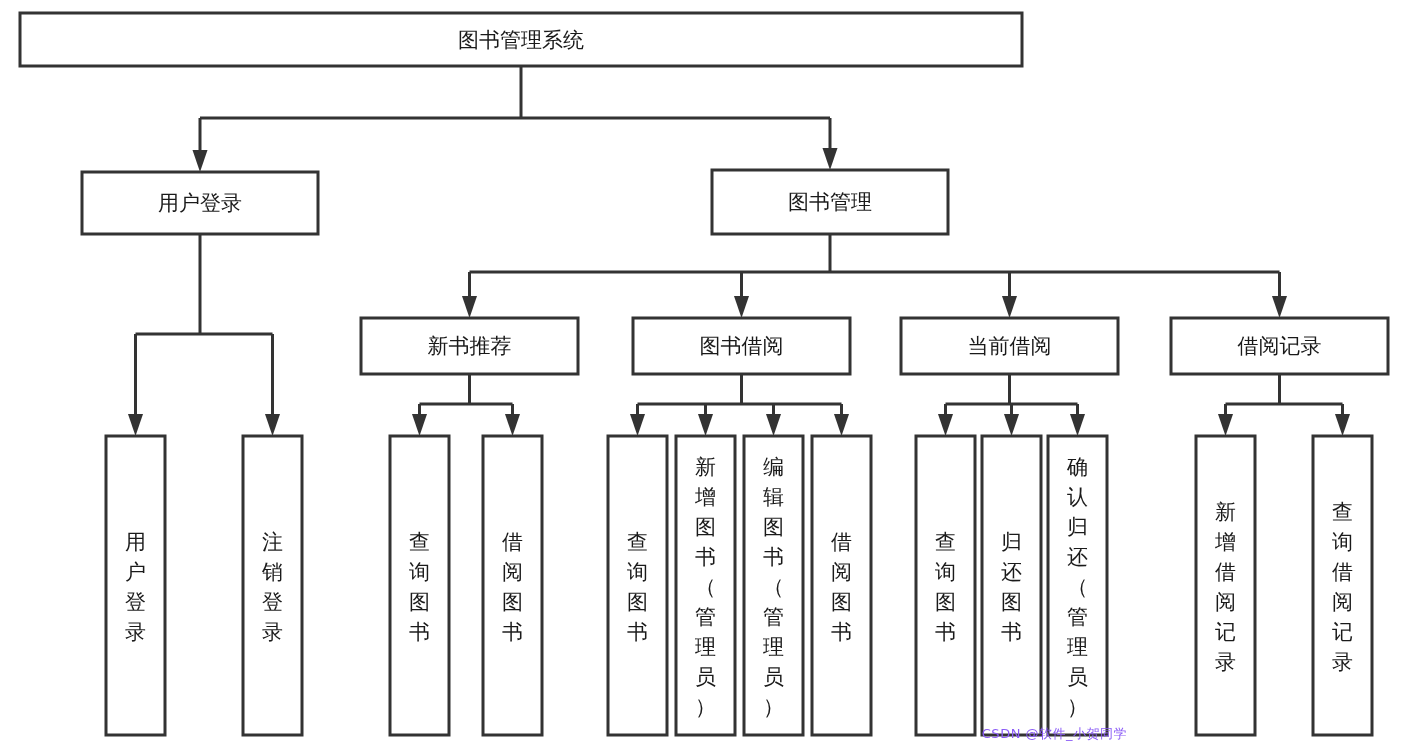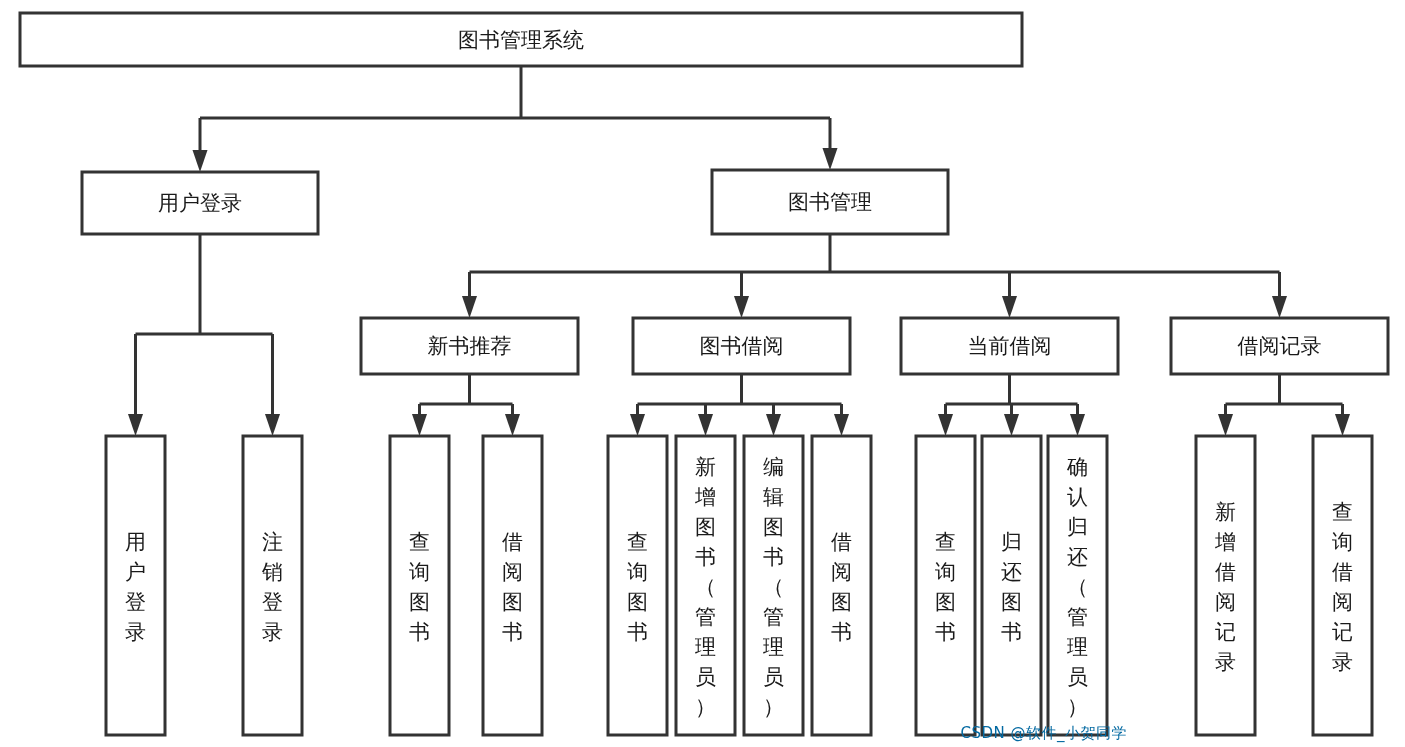--- a/index.html
+++ b/index.html
@@ -53,22 +53,22 @@
     font-family: "DejaVu Sans", "Liberation Sans", sans-serif;
     font-size: 21px;
     fill: #1a1a1a;
     text-anchor: middle;
   }
   .watermark {
     position: absolute;
     right: 8px;
     bottom: 4px;
     font-family: "DejaVu Sans", "Liberation Sans", sans-serif;
-    font-size: 15px;
-    color: #0369a1;
+    font-size: 13px;
+    color: #8b5cf6;
     white-space: nowrap;
     letter-spacing: 0.5px;
     pointer-events: none;
   }
 </style>
 </head>
 <body>
 
 <div id="diagram-root">
   <svg class="flow" viewBox="0 0 1405 747">

